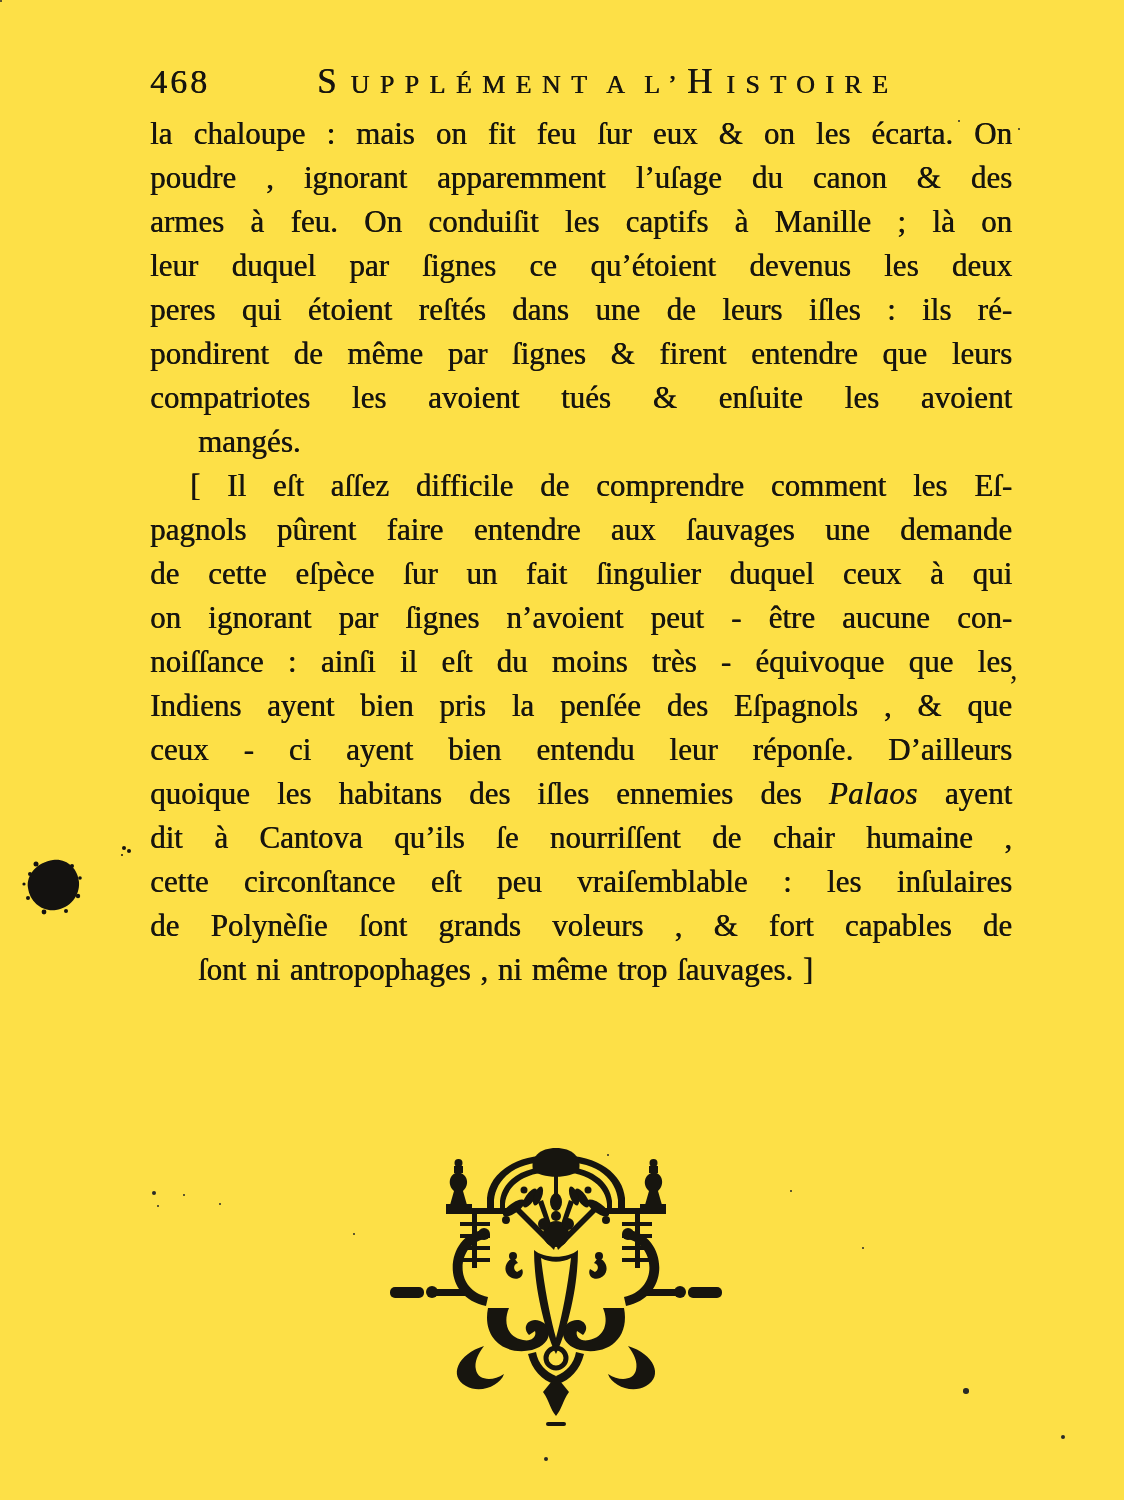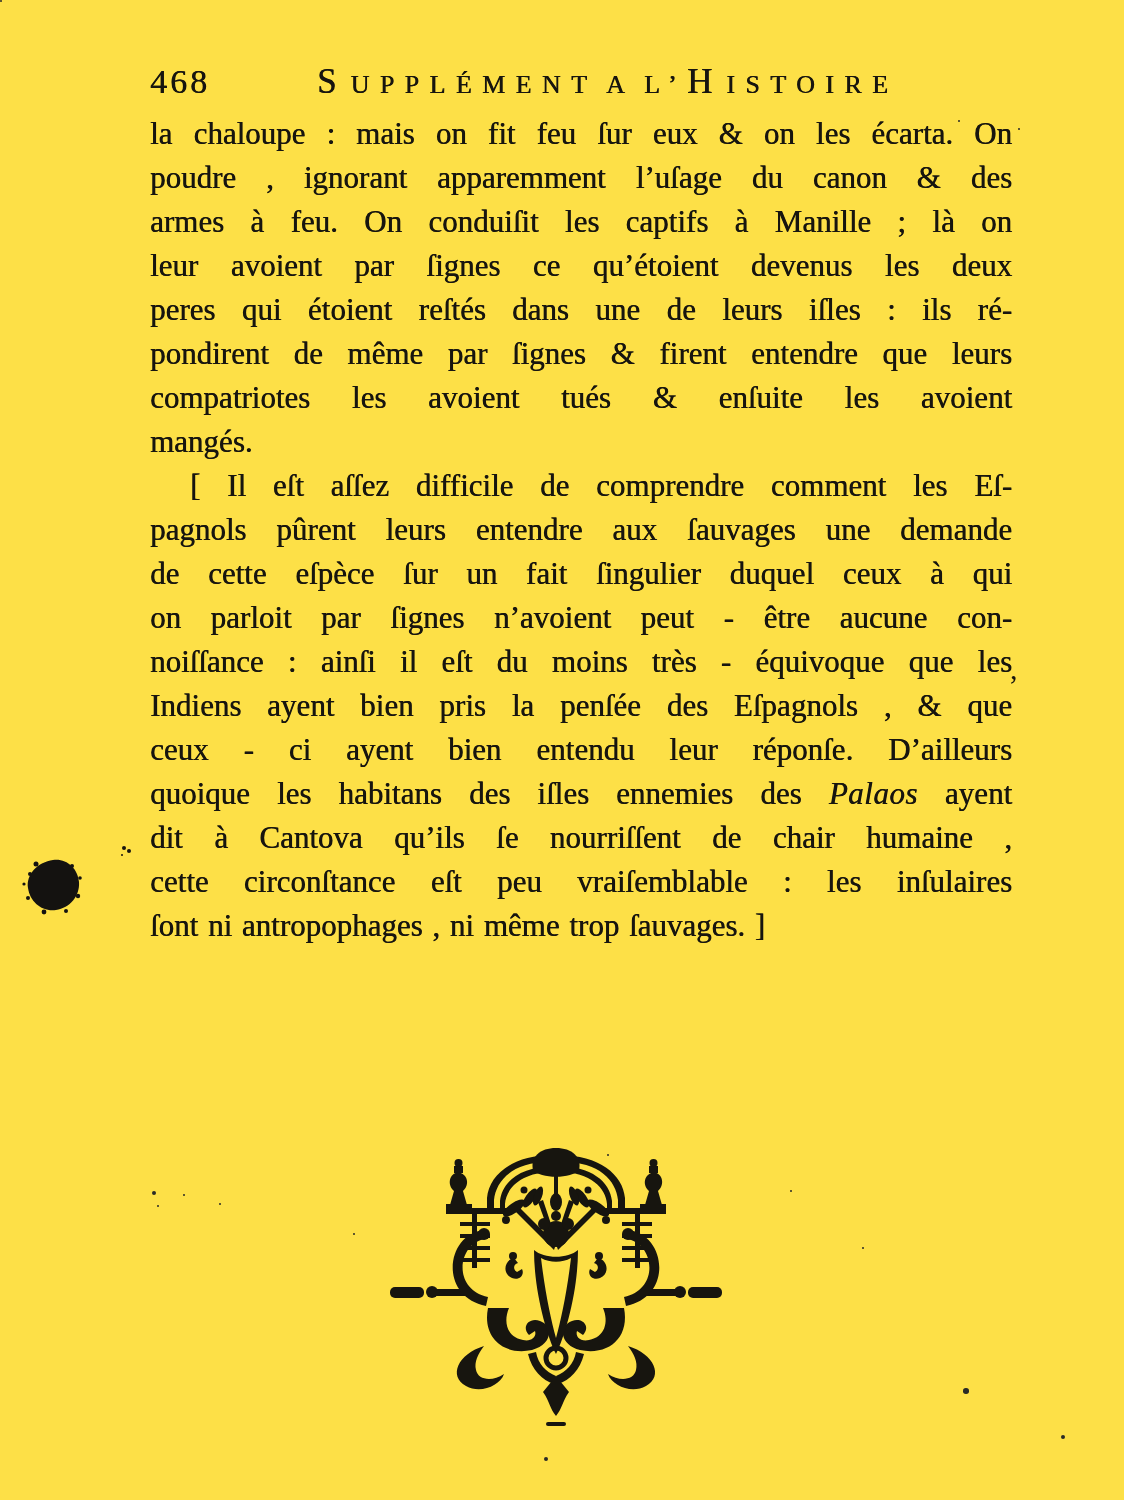--- a/index.html
+++ b/index.html
@@ -26,21 +26,21 @@
   
   .body{
     position:absolute;left:150px;top:112px;width:862px;
   }
   .line{
     font-size:31px;line-height:44px;
     text-align:justify;text-align-last:justify;
     word-spacing:2px;
     text-shadow:.5px 0 currentColor;
   }
-  .line.noj{text-align:left;text-align-last:left;}
+  .line.noj{text-align:left;text-align-last:left;margin-left:48px;}
   .line.ind{text-indent:40px;}
   .line i{font-style:italic;letter-spacing:.5px;}
   
   .ornament{position:absolute;left:388px;top:1146px;width:336px;height:300px;}
   
   .inkblot{position:absolute;left:22px;top:854px;width:62px;height:62px;}
   .margin-speck{
     position:absolute;left:122px;top:846px;width:4px;height:4px;border-radius:50%;
     background:#17150f;
     box-shadow:5px 3px 0 0 #17150f, -2px 7px 0 -1px #17150f;
@@ -72,35 +72,36 @@
 
   <div class="header">
     <span class="pagenum">468</span>
     <span class="title" id="title-host"><span class="seg"><span class="big">S</span><span class="small">UPPLÉMENT</span></span><span class="seg"><span class="big"></span><span class="small">A</span></span><span class="seg tight"><span class="big"></span><span class="small">L’</span></span><span class="seg"><span class="big">H</span><span class="small">ISTOIRE</span></span></span>
   </div>
 
   <div class="body" id="lines-host">
       <div class="line">la chaloupe : mais on fit feu ſur eux &amp; on les écarta. On</div>
       <div class="line">poudre , ignorant apparemment l’uſage du canon &amp; des</div>
       <div class="line">armes à feu. On conduiſit les captifs à Manille ; là on</div>
-      <div class="line">leur avoient par ſignes ce qu’étoient devenus les deux</div>
+      <div class="line">leur duquel par ſignes ce qu’étoient devenus les deux</div>
       <div class="line">peres qui étoient reſtés dans une de leurs iſles : ils ré-</div>
       <div class="line">pondirent de même par ſignes &amp; firent entendre que leurs</div>
       <div class="line">compatriotes  les avoient tués &amp; enſuite  les avoient</div>
       <div class="line noj">mangés.</div>
       <div class="line ind">[ Il eſt aſſez difficile de comprendre comment les Eſ-</div>
-      <div class="line">pagnols pûrent leurs entendre aux ſauvages une demande</div>
+      <div class="line">pagnols pûrent faire entendre aux ſauvages une demande</div>
       <div class="line">de cette eſpèce ſur un fait ſingulier duquel ceux à qui</div>
-      <div class="line">on parloit par ſignes n’avoient peut - être aucune con-</div>
+      <div class="line">on ignorant par ſignes n’avoient peut - être aucune con-</div>
       <div class="line">noiſſance : ainſi il eſt du moins très - équivoque que les</div>
       <div class="line">Indiens ayent bien pris la penſée des Eſpagnols , &amp; que</div>
       <div class="line">ceux - ci ayent bien entendu leur réponſe. D’ailleurs</div>
       <div class="line">quoique les habitans des iſles ennemies des <i>Palaos</i> ayent</div>
       <div class="line">dit à Cantova qu’ils ſe nourriſſent de chair humaine ,</div>
       <div class="line">cette circonſtance eſt peu vraiſemblable : les inſulaires</div>
+      <div class="line">de Polynèſie ſont grands voleurs , &amp; fort capables de</div>
       <div class="line noj">ſont ni antropophages , ni même trop ſauvages. ]</div>
     </div>
 
   <div class="ornament">
     <svg viewBox="0 0 336 300" width="336" height="300" fill="#17150f" stroke="none">
       <defs>
         <g id="halfside">
 
           <rect x="2" y="141" width="34" height="11" rx="5"></rect>
           <circle cx="44" cy="146" r="6"></circle>

